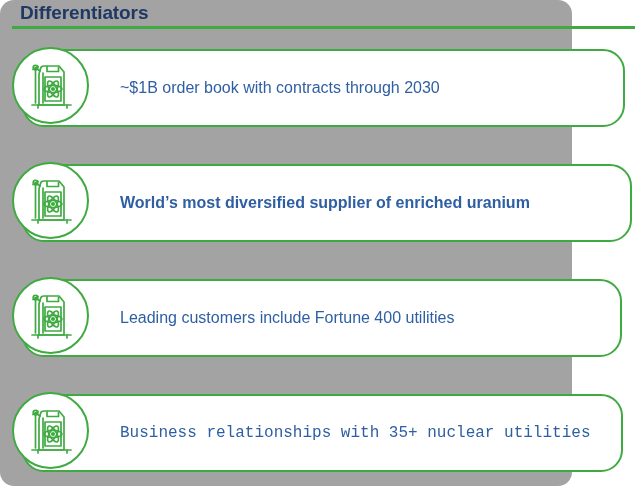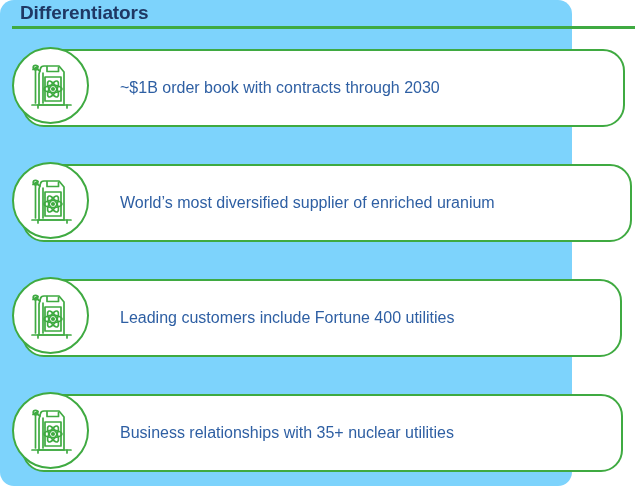--- a/index.html
+++ b/index.html
@@ -12,21 +12,21 @@
     height: 486px;
     font-family: "Liberation Sans", sans-serif;
     overflow: hidden;
     position: relative;
   }
 
   #slide {
     position: relative;
     width: 572px;
     height: 486px;
-    background: #7dd3fc;
+    background: #a3a3a3;
     border-radius: 14px;
   }
 
   
   .title-block {
     position: absolute;
     left: 12px;
     top: 1px;
     width: 623px;
     height: 30px;
@@ -67,23 +67,23 @@
     position: absolute;
     top: 7px;
     left: 22px;
     height: 78px;
     box-sizing: border-box;
     border: 2.5px solid #3faa41;
     border-radius: 22px;
     background: #ffffff;
   }
   .row-1 .pill { width: 603px; }
-  .row-2 .pill { width: 610px; }
+  .row-2 .pill { width: 610px; font-weight: bold; }
   .row-3 .pill { width: 600px; }
-  .row-4 .pill { width: 601px; }
+  .row-4 .pill { width: 601px; font-family: Liberation Mono, monospace; }
 
   .pill-label {
     position: absolute;
     left: 96px;
     top: 0;
     bottom: 0;
     right: 12px;
     display: flex;
     align-items: center;
     font-size: 16px;

